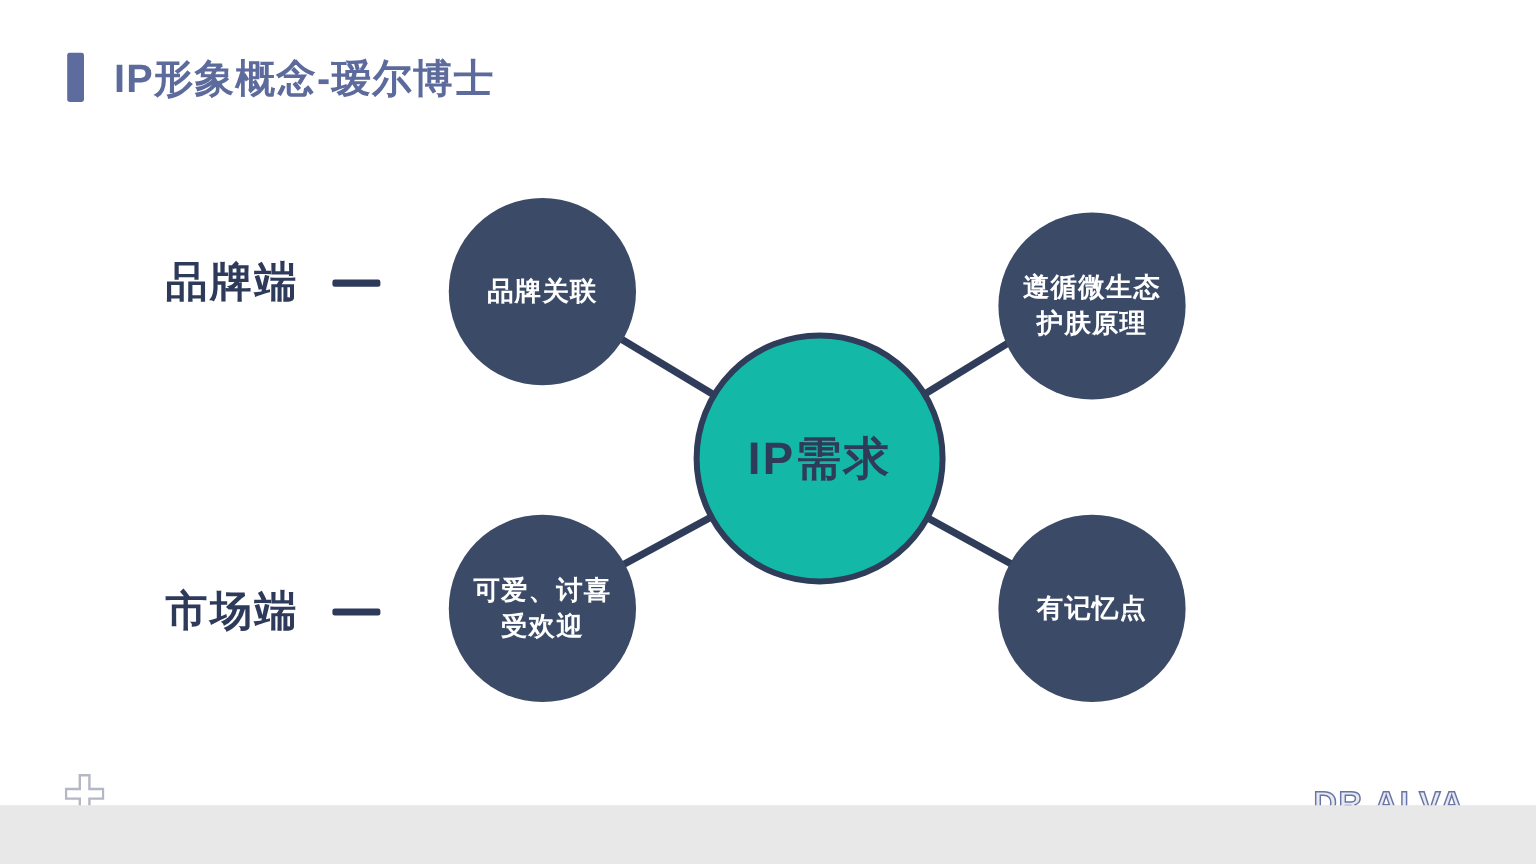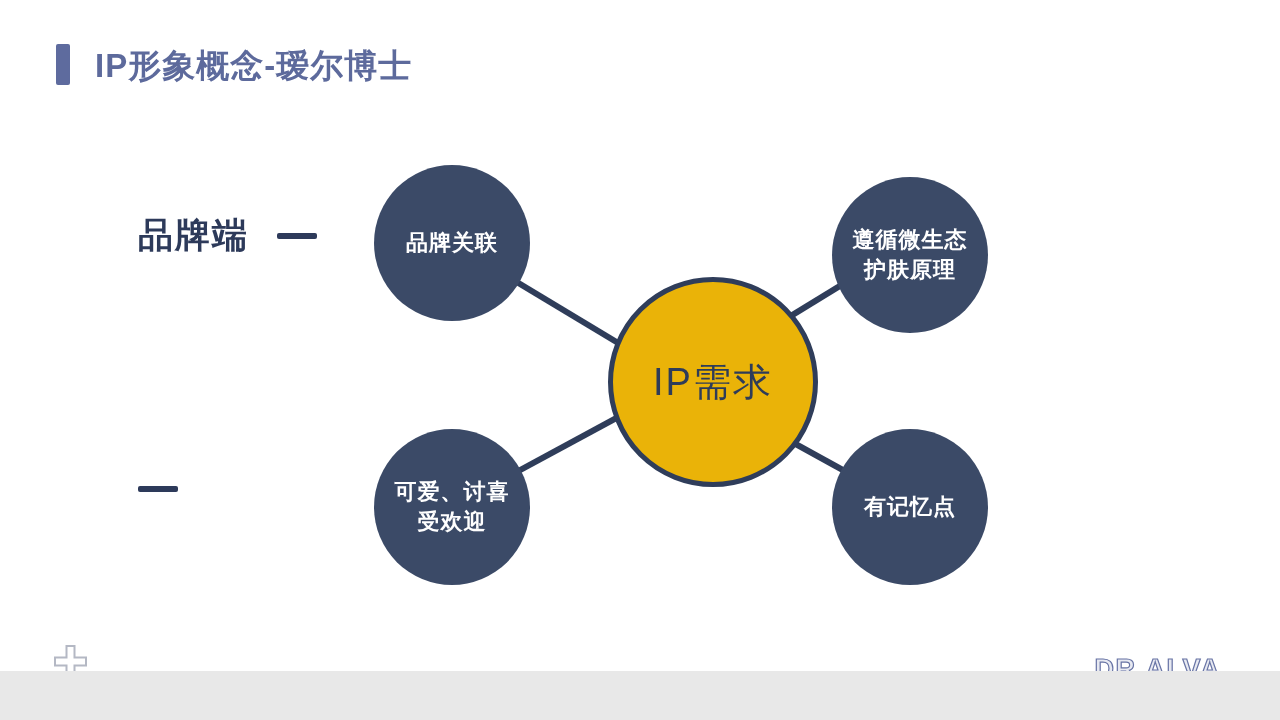--- a/index.html
+++ b/index.html
@@ -64,30 +64,30 @@
     white-space: pre-line;
     letter-spacing: 1px;
   }
   .node-tl { left: 374px; top: 165px; }
   .node-tr { left: 832px; top: 177px; }
   .node-bl { left: 374px; top: 429px; }
   .node-br { left: 832px; top: 429px; }
 
   .center-node {
     position: absolute;
-    left: 608px; top: 277px;
+    left: 578px; top: 277px;
     width: 210px; height: 210px;
     border-radius: 50%;
-    background: #eab308;
+    background: #14b8a6;
     border: 5px solid #2f3d5a;
     display: flex;
     align-items: center;
     justify-content: center;
     font-size: 38px;
-    font-weight: normal;
+    font-weight: bold;
     color: #2e3c59;
     letter-spacing: 2px;
   }
 
   .side-label {
     position: absolute;
     display: flex;
     align-items: center;
     gap: 28px;
   }
@@ -147,20 +147,21 @@
 
     <div class="center-node">
       <span>IP需求</span>
     </div>
 
     <div class="side-label side-label-brand">
       <span class="label-text">品牌端</span>
       <span class="label-dash"></span>
     </div>
     <div class="side-label side-label-market">
+      <span class="label-text">市场端</span>
       <span class="label-dash"></span>
     </div>
   </div>
 
   <svg class="plus-icon" viewBox="0 0 33 33" xmlns="http://www.w3.org/2000/svg">
     <path d="M 12.5 1 H 20.5 V 12.5 H 32 V 20.5 H 20.5 V 32 H 12.5 V 20.5 H 1 V 12.5 H 12.5 Z" fill="none" stroke="#b4b8c4" stroke-width="2"></path>
   </svg>
   <div class="footer-logo">DR.ALVA</div>
 
 </div>

